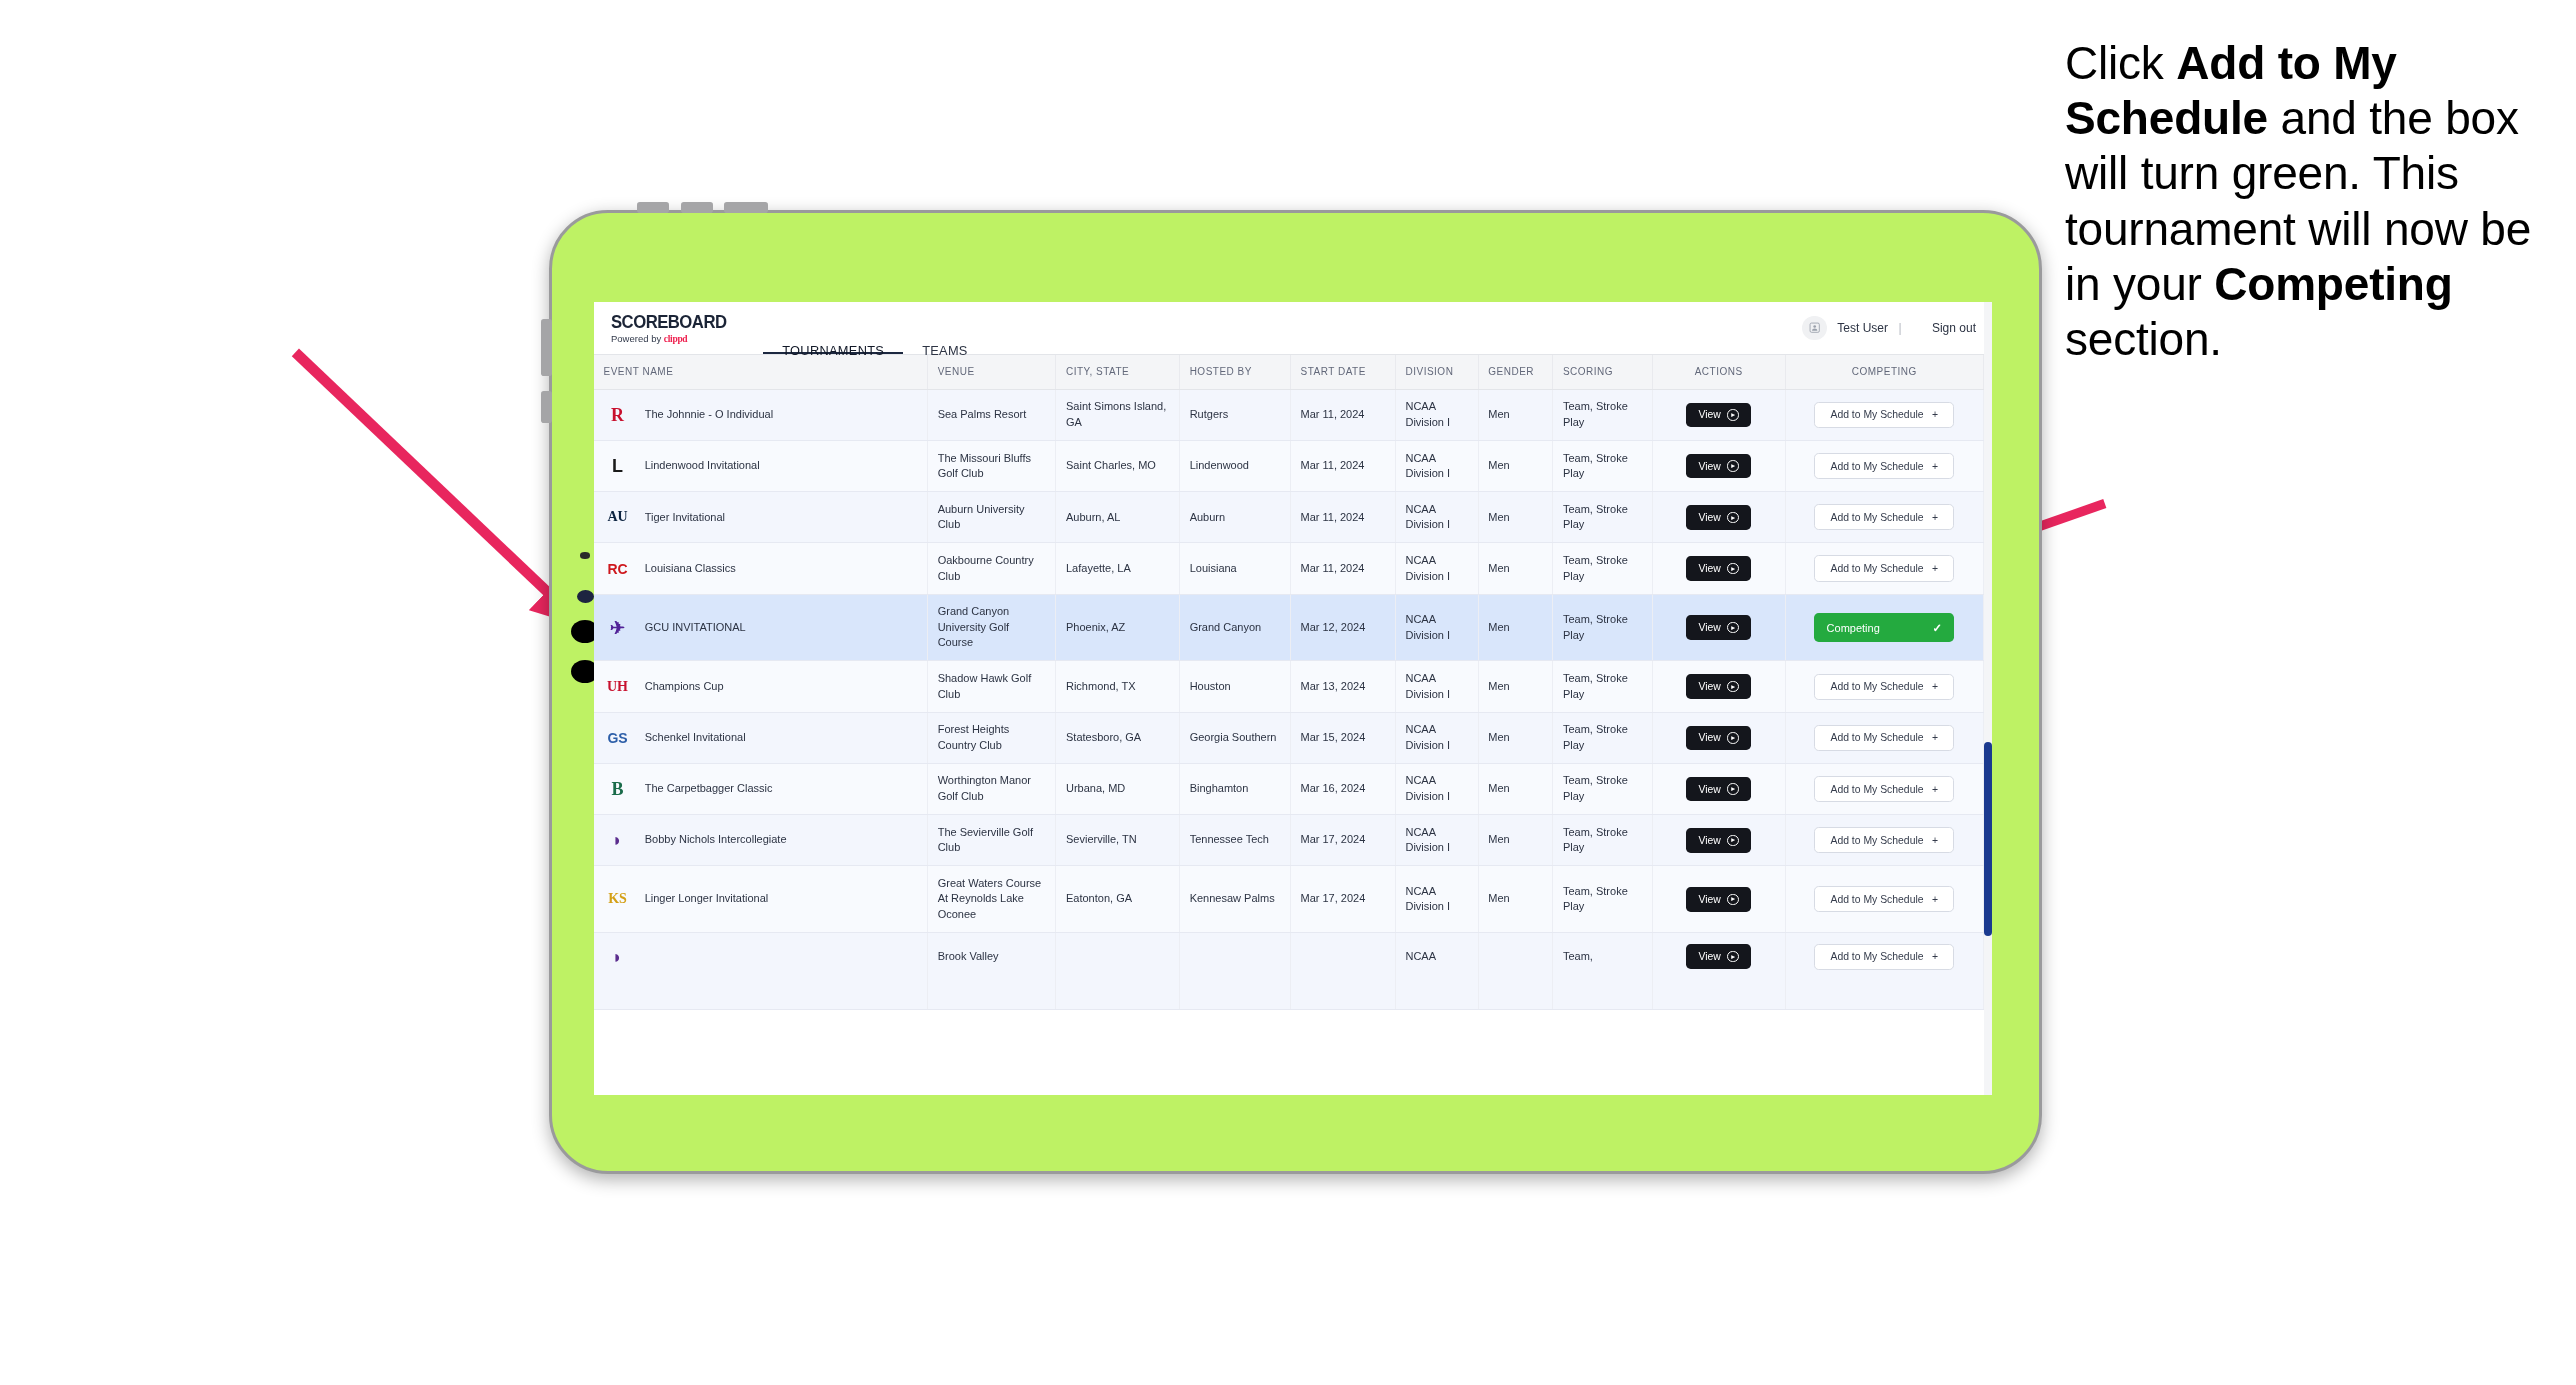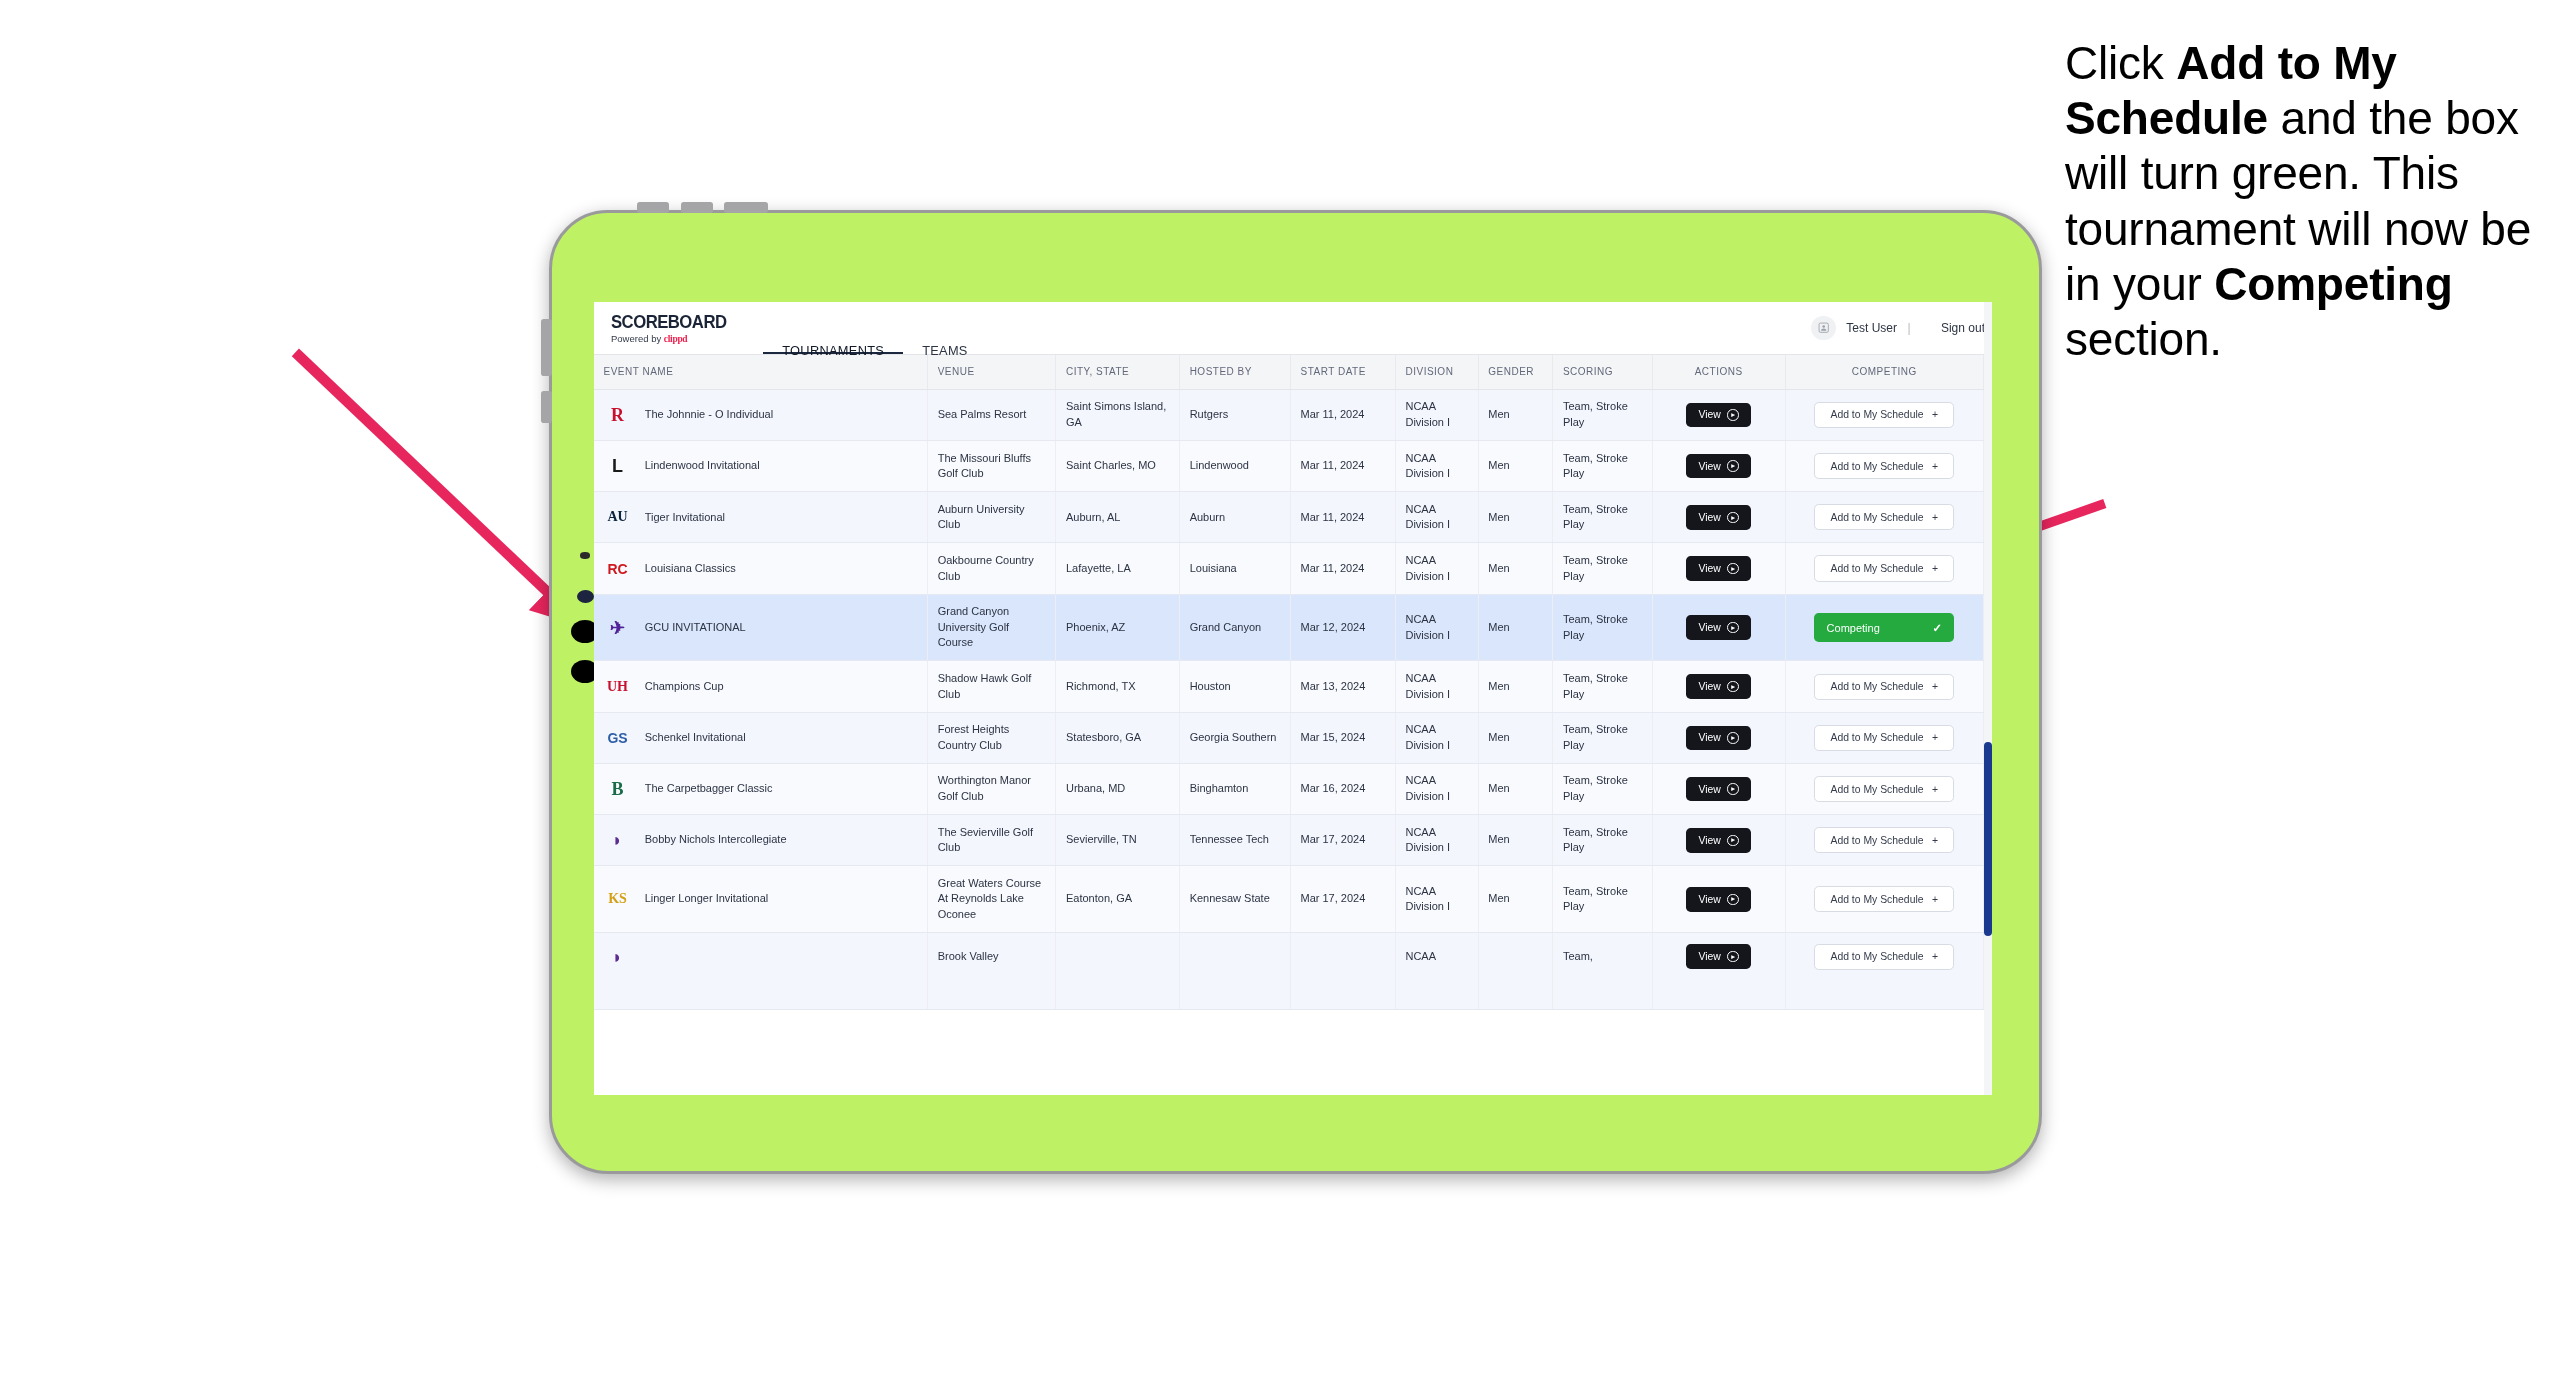--- a/index.html
+++ b/index.html
@@ -114,21 +114,21 @@
     display: flex; align-items: center; justify-content: center;
     padding: 0 19px;
     font-size: 12.8px; color: #2d3444; letter-spacing: 0.3px;
     border-bottom: 2.8px solid transparent;
     cursor: pointer;
     height: 100%;
   }
   .navtab.active { border-bottom-color: #1c2840; color:#111827; }
   #nav-right {
     margin-left: auto; display: flex; align-items: center; gap: 10.4px;
-    padding-right: 7px;
+    padding-right: 16px;
   }
   #avatar {
     width: 24.6px; height: 24.6px; border-radius: 50%;
     background: #f0f1f3; display: flex; align-items: center; justify-content: center;
     color: #8b909b; font-size: 11.4px;
   }
   #nav-user { font-size: 12px; color: #2d3444; }
   #nav-sep { font-size: 12px; color: #b6bac3; }
   #nav-signout { font-size: 12px; color: #2d3444; cursor: pointer; margin-left: 20px; }
 
@@ -521,21 +521,21 @@
               </tr>
               <tr class="alt ">
                 <td class="col-event">
                   <div class="event-cell">
                     <span class="team-logo" style="color: rgb(212, 160, 23); font-size: 14px;">KS</span>
                     <span class="event-name">Linger Longer Invitational</span>
                   </div>
                 </td>
                 <td class="col-venue">Great Waters Course At Reynolds Lake Oconee</td>
                 <td class="col-city">Eatonton, GA</td>
-                <td class="col-host">Kennesaw State</td>
+                <td class="col-host">Kennesaw Palms</td>
                 <td class="col-date">Mar 17, 2024</td>
                 <td class="col-div">NCAA Division I</td>
                 <td class="col-gender">Men</td>
                 <td class="col-scoring">Team, Stroke Play</td>
                 <td class="col-actions actions-cell"><button class="btn-view">
                     <span>View</span>
                     <span class="circ">▸</span>
                   </button></td>
                 <td class="col-compete compete-cell"><button class="btn-add">
                     <span>Add to My Schedule</span>

